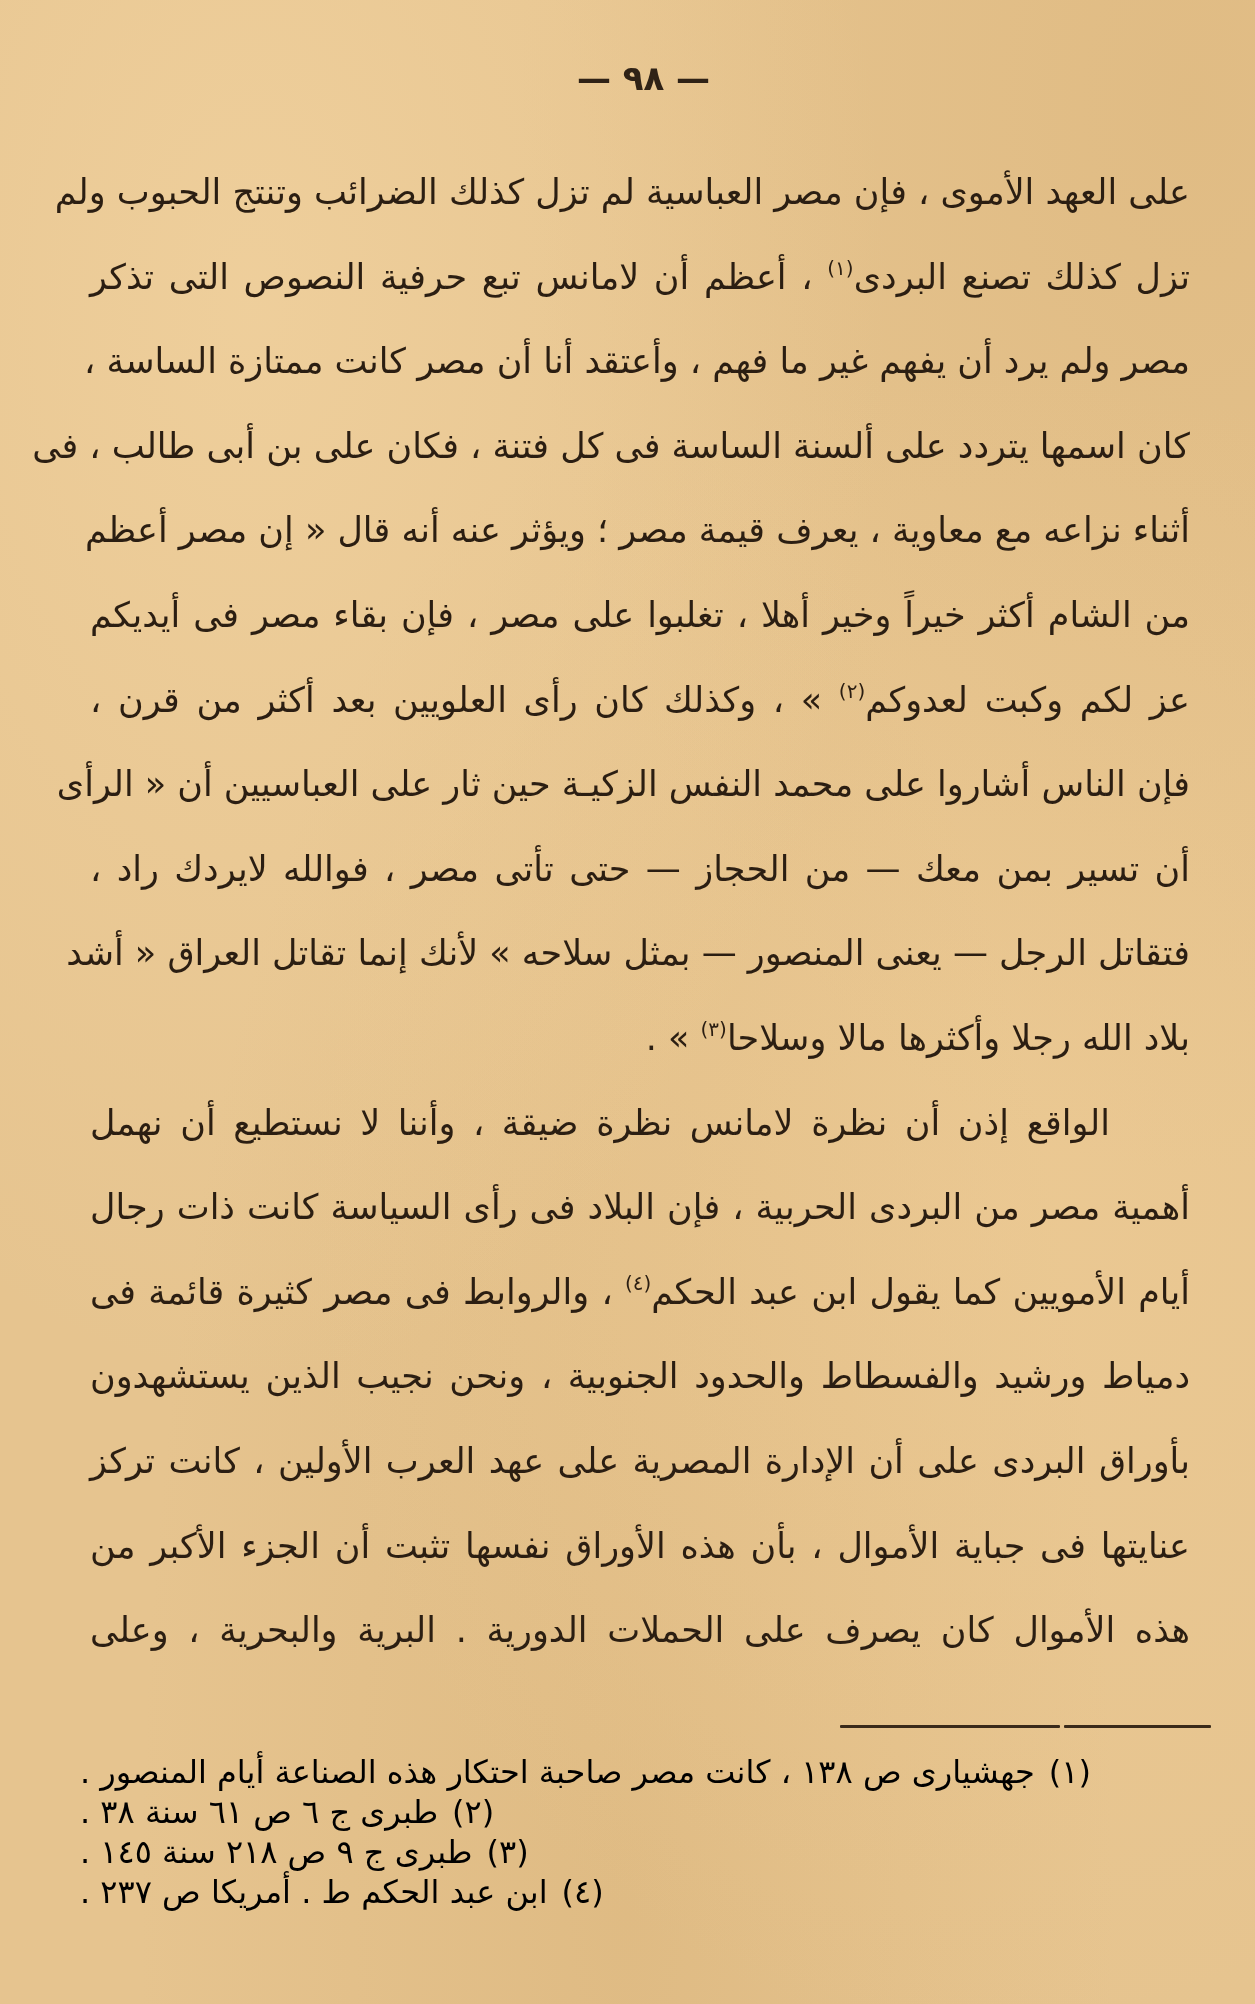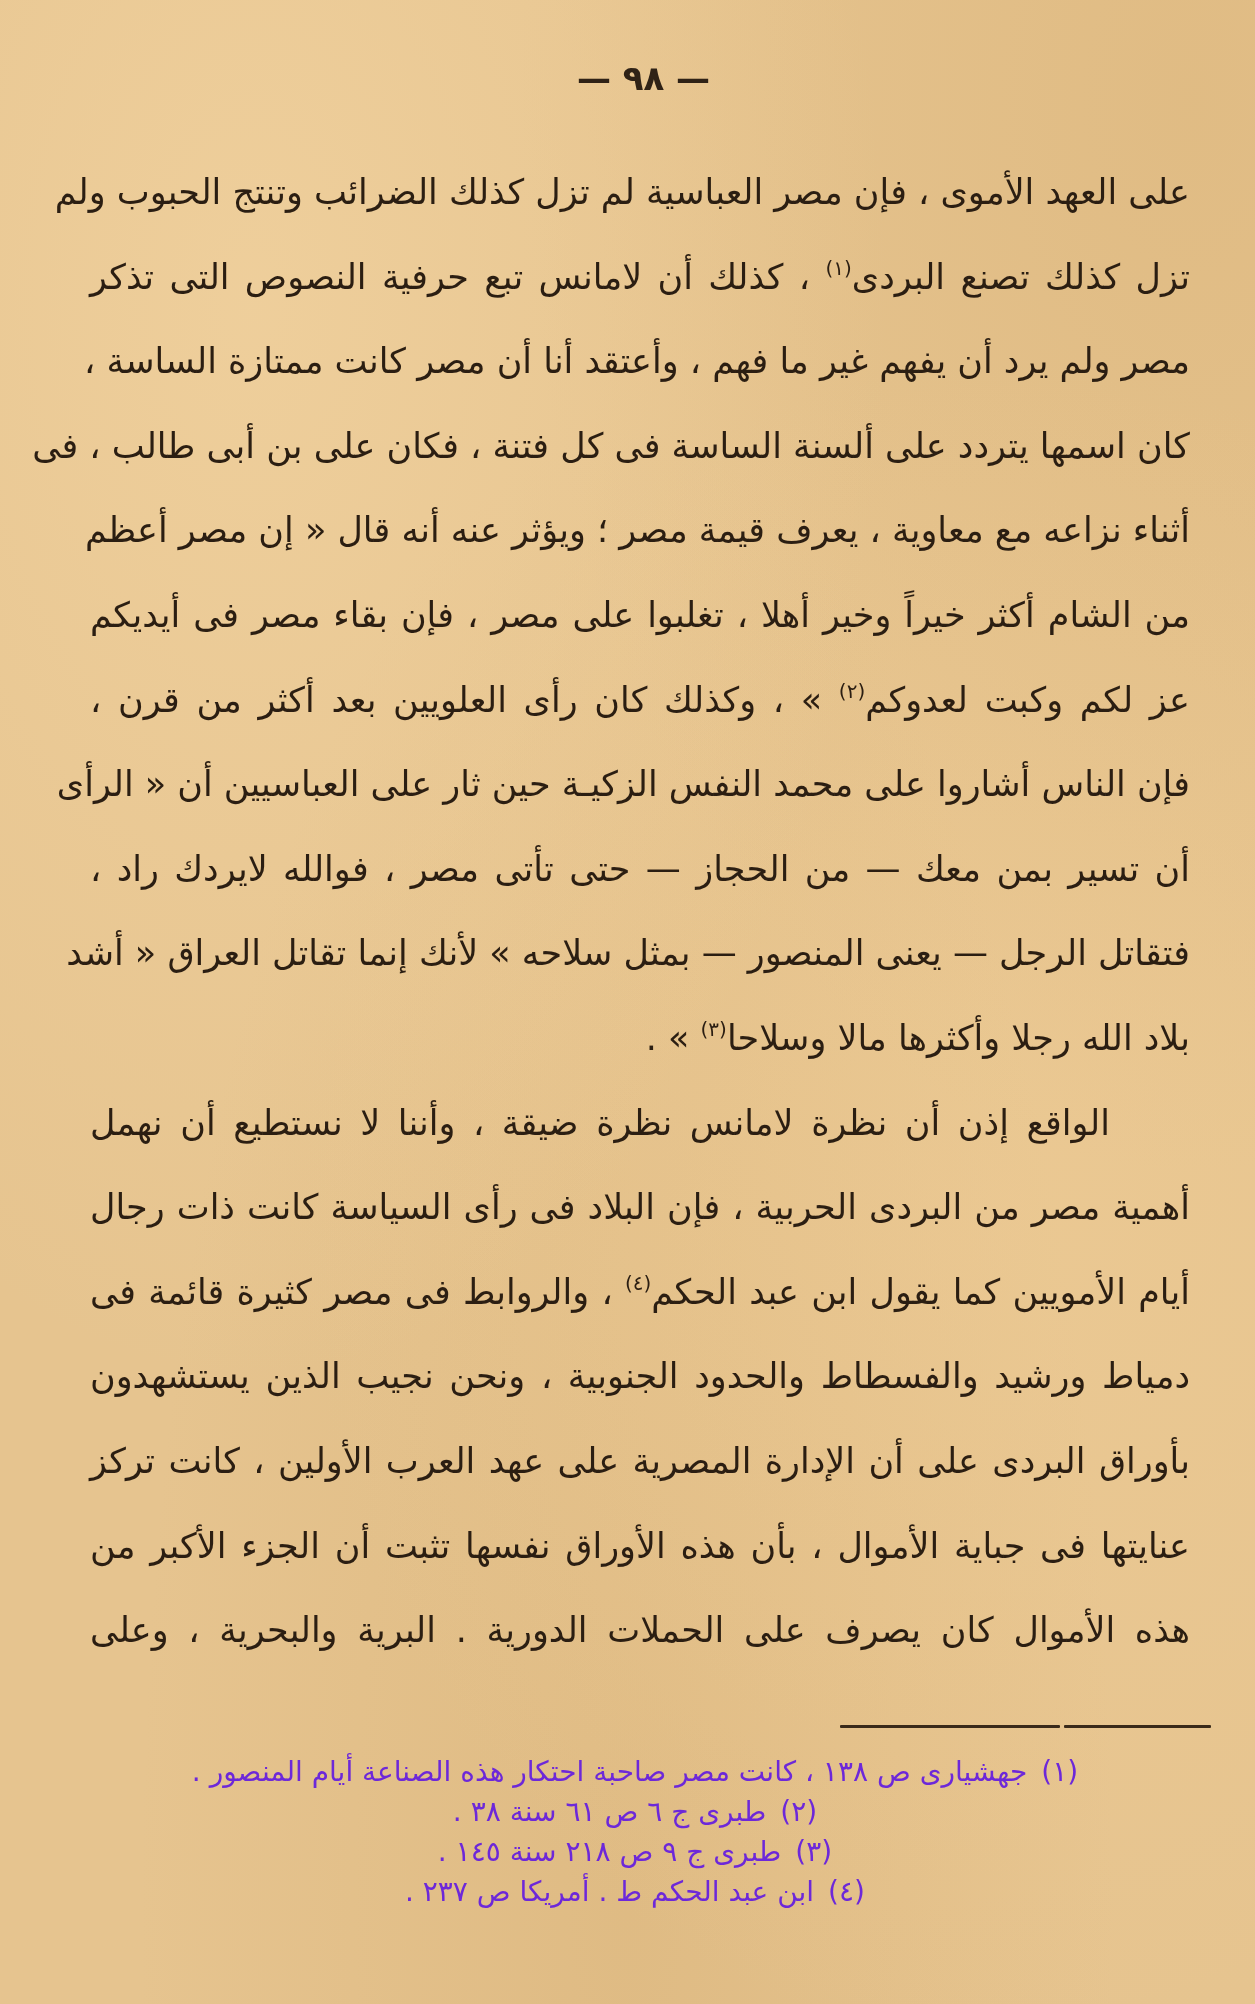--- a/index.html
+++ b/index.html
@@ -78,40 +78,40 @@
     .footnotes {
       position: absolute;
       top: 1752px;
       left: 80px;
       width: 1110px;
       direction: rtl;
     }
     .footnote {
       height: 40px;
       line-height: 40px;
-      font-size: 28px;
+      font-size: 32px;
       white-space: nowrap;
-      color: #6d28d9;
-      text-align: center;
+      color: #000000;
+      text-align: left;
     }
     .footnote .fn-num {
       display: inline-block;
       margin-left: 14px;
     }
   </style>
 </head>
 <body>
 
 <div class="page">
 
   <div class="page-number">— ٩٨ —</div>
 
   <div class="body-text">
     <div class="line"><span>على العهد الأموى ، فإن مصر العباسية لم تزل كذلك الضرائب وتنتج الحبوب ولم</span></div>
-    <div class="line"><span>تزل كذلك تصنع البردى</span><sup class="fn">(١)</sup><span> ، كذلك أن لامانس تبع حرفية النصوص التى تذكر</span></div>
+    <div class="line"><span>تزل كذلك تصنع البردى</span><sup class="fn">(١)</sup><span> ، أعظم أن لامانس تبع حرفية النصوص التى تذكر</span></div>
     <div class="line"><span>مصر ولم يرد أن يفهم غير ما فهم ، وأعتقد أنا أن مصر كانت ممتازة الساسة ،</span></div>
     <div class="line"><span>كان اسمها يتردد على ألسنة الساسة فى كل فتنة ، فكان على بن أبى طالب ، فى</span></div>
     <div class="line"><span>أثناء نزاعه مع معاوية ، يعرف قيمة مصر ؛ ويؤثر عنه أنه قال « إن مصر أعظم</span></div>
     <div class="line"><span>من الشام أكثر خيراً وخير أهلا ، تغلبوا على مصر ، فإن بقاء مصر فى أيديكم</span></div>
     <div class="line"><span>عز لكم وكبت لعدوكم</span><sup class="fn">(٢)</sup><span> » ، وكذلك كان رأى العلويين بعد أكثر من قرن ،</span></div>
     <div class="line"><span>فإن الناس أشاروا على محمد النفس الزكيـة حين ثار على العباسيين أن « الرأى</span></div>
     <div class="line"><span>أن تسير بمن معك — من الحجاز — حتى تأتى مصر ، فوالله لايردك راد ،</span></div>
     <div class="line"><span>فتقاتل الرجل — يعنى المنصور — بمثل سلاحه » لأنك إنما تقاتل العراق « أشد</span></div>
     <div class="line last"><span>بلاد الله رجلا وأكثرها مالا وسلاحا</span><sup class="fn">(٣)</sup><span> » .</span></div>
     <div class="line indent"><span>الواقع إذن أن نظرة لامانس نظرة ضيقة ، وأننا لا نستطيع أن نهمل</span></div>

